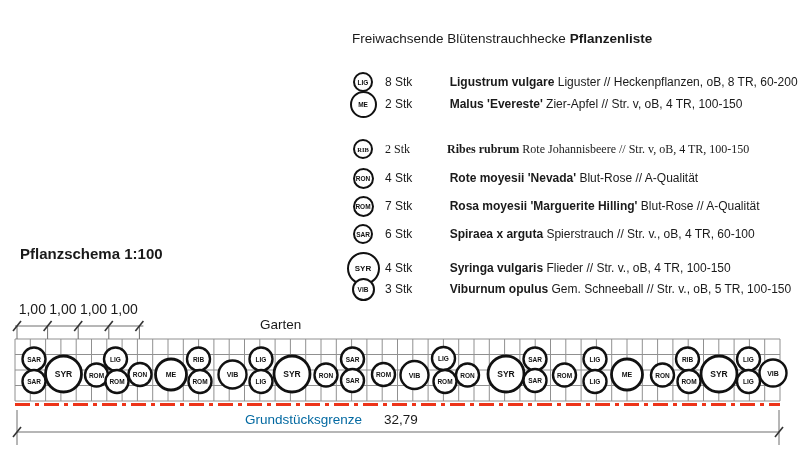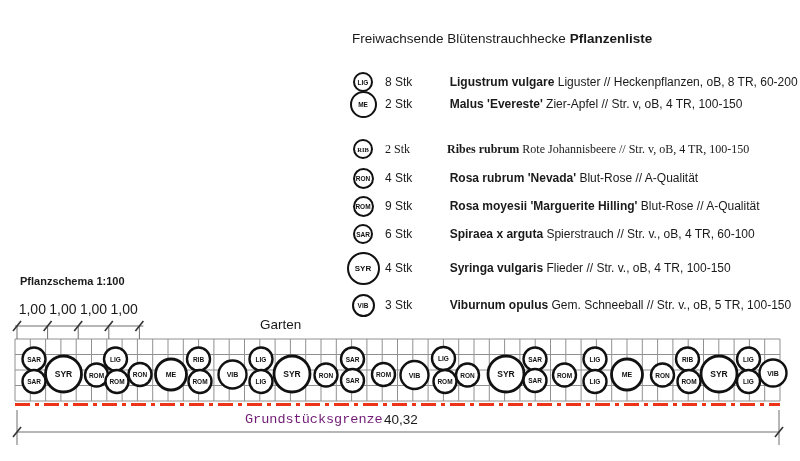--- a/index.html
+++ b/index.html
@@ -18,21 +18,21 @@
     position:absolute;box-sizing:border-box;border:2px solid #111;border-radius:50%;
     background:#fff;display:flex;align-items:center;justify-content:center;
     font-weight:bold;color:#111;
   }
   .legend-text{
     position:absolute;left:40px;top:50%;transform:translateY(-50%);
     font-size:12px;white-space:nowrap;
   }
   .legend-text b{font-weight:bold;padding-left:34px;}
   
-  .schema-heading{left:20px;top:255px;font-size:11px;font-weight:bold;white-space:nowrap;}
+  .schema-heading{left:20px;top:225px;font-size:15px;font-weight:bold;white-space:nowrap;}
   .garden-label{left:260px;top:297px;font-size:13.5px;white-space:nowrap;}
   .boundary-label{left:245px;top:392px;font-size:13.5px;white-space:nowrap;}
   .total-dim{left:384px;top:392px;font-size:13.5px;white-space:nowrap;}
   .dim-label{position:absolute;top:281px;font-size:14px;white-space:nowrap;transform:translateX(-50%);}
   .plan-svg{left:0;top:0;width:800px;height:461px;}
 </style>
 </head>
 <body>
 
 <div class="sheet">
@@ -49,35 +49,35 @@
       <div class="legend-row" style="top: 64px;">
         <div class="legend-circle" style="width: 27px; height: 27px; left: 4.5px; top: 6.5px; font-size: 6.5px;">ME</div>
         <span class="legend-text"><span>2 Stk </span><b>Malus 'Evereste'</b><span> Zier-Apfel // Str. v, oB, 4 TR, 100-150</span></span>
       </div>
       <div class="legend-row" style="top: 109px; font-family: Liberation Serif, serif;">
         <div class="legend-circle" style="width: 20px; height: 20px; left: 8px; top: 10px; font-size: 6.5px;">RIB</div>
         <span class="legend-text"><span>2 Stk </span><b>Ribes rubrum</b><span> Rote Johannisbeere  // Str. v, oB, 4 TR, 100-150</span></span>
       </div>
       <div class="legend-row" style="top: 138px;">
         <div class="legend-circle" style="width: 21px; height: 21px; left: 7.5px; top: 9.5px; font-size: 6.5px;">RON</div>
-        <span class="legend-text"><span>4 Stk </span><b>Rosa rubrum 'Nevada'</b><span> Blut-Rose // A-Qualität</span></span>
+        <span class="legend-text"><span>4 Stk </span><b>Rote moyesii 'Nevada'</b><span> Blut-Rose // A-Qualität</span></span>
       </div>
       <div class="legend-row" style="top: 166px;">
         <div class="legend-circle" style="width: 21px; height: 21px; left: 7.5px; top: 9.5px; font-size: 6.5px;">ROM</div>
-        <span class="legend-text"><span>9 Stk </span><b>Rosa moyesii 'Marguerite Hilling'</b><span> Blut-Rose // A-Qualität</span></span>
+        <span class="legend-text"><span>7 Stk </span><b>Rosa moyesii 'Marguerite Hilling'</b><span> Blut-Rose // A-Qualität</span></span>
       </div>
       <div class="legend-row" style="top: 194px;">
         <div class="legend-circle" style="width: 20px; height: 20px; left: 8px; top: 10px; font-size: 6.5px;">SAR</div>
         <span class="legend-text"><span>6 Stk </span><b>Spiraea x arguta</b><span>  Spierstrauch // Str. v., oB, 4 TR, 60-100</span></span>
       </div>
       <div class="legend-row" style="top: 228px;">
         <div class="legend-circle" style="width: 33px; height: 33px; left: 1.5px; top: 3.5px; font-size: 8px;">SYR</div>
         <span class="legend-text"><span>4 Stk </span><b>Syringa vulgaris</b><span>  Flieder // Str. v., oB, 4 TR, 100-150</span></span>
       </div>
-      <div class="legend-row" style="top: 265px;">
+      <div class="legend-row" style="top: 249px;">
         <div class="legend-circle" style="width: 23px; height: 23px; left: 6.5px; top: 8.5px; font-size: 6.5px;">VIB</div>
         <span class="legend-text"><span>3 Stk </span><b>Viburnum opulus</b><span> Gem. Schneeball  // Str. v., oB, 5 TR, 100-150</span></span>
       </div>
     </div>
 
   <div class="abs schema-heading">Pflanzschema 1:100</div>
 
   <svg class="abs plan-svg" viewBox="0 0 800 461">
       <line x1="15" y1="319" x2="15" y2="381" stroke="#909090" stroke-width="1"></line>
       <line x1="30.3" y1="319" x2="30.3" y2="381" stroke="#909090" stroke-width="1"></line>
@@ -220,22 +220,22 @@
       <text x="719" y="354" text-anchor="middle" dominant-baseline="central" font-family="&quot;Liberation Sans&quot;, sans-serif" font-weight="bold" font-size="8.5" fill="#111111">SYR</text>
       <circle cx="748.5" cy="339" r="11.5" fill="#ffffff" stroke="#111111" stroke-width="2.4"></circle>
       <text x="748.5" y="339" text-anchor="middle" dominant-baseline="central" font-family="&quot;Liberation Sans&quot;, sans-serif" font-weight="bold" font-size="6.5" fill="#111111">LIG</text>
       <circle cx="748.5" cy="361.5" r="11.5" fill="#ffffff" stroke="#111111" stroke-width="2.4"></circle>
       <text x="748.5" y="361.5" text-anchor="middle" dominant-baseline="central" font-family="&quot;Liberation Sans&quot;, sans-serif" font-weight="bold" font-size="6.5" fill="#111111">LIG</text>
       <circle cx="773" cy="353" r="13.5" fill="#ffffff" stroke="#111111" stroke-width="2.4"></circle>
       <text x="773" y="353" text-anchor="middle" dominant-baseline="central" font-family="&quot;Liberation Sans&quot;, sans-serif" font-weight="bold" font-size="7" fill="#111111">VIB</text>
     </svg>
 
   <div class="abs garden-label">Garten</div>
-  <div class="abs boundary-label" style="color: #701a75; font-family: Liberation Mono, monospace;">Grundstücksgrenze</div>
-  <div class="abs total-dim">40,32</div>
+  <div class="abs boundary-label" style="color: #0369a1;">Grundstücksgrenze</div>
+  <div class="abs total-dim">32,79</div>
   <div id="dim-labels">
       <div class="dim-label" style="left: 32.3px;">1,00</div>
       <div class="dim-label" style="left: 62.9px;">1,00</div>
       <div class="dim-label" style="left: 93.5px;">1,00</div>
       <div class="dim-label" style="left: 124.1px;">1,00</div>
     </div>
 
 </div>
 
 </body></html>

